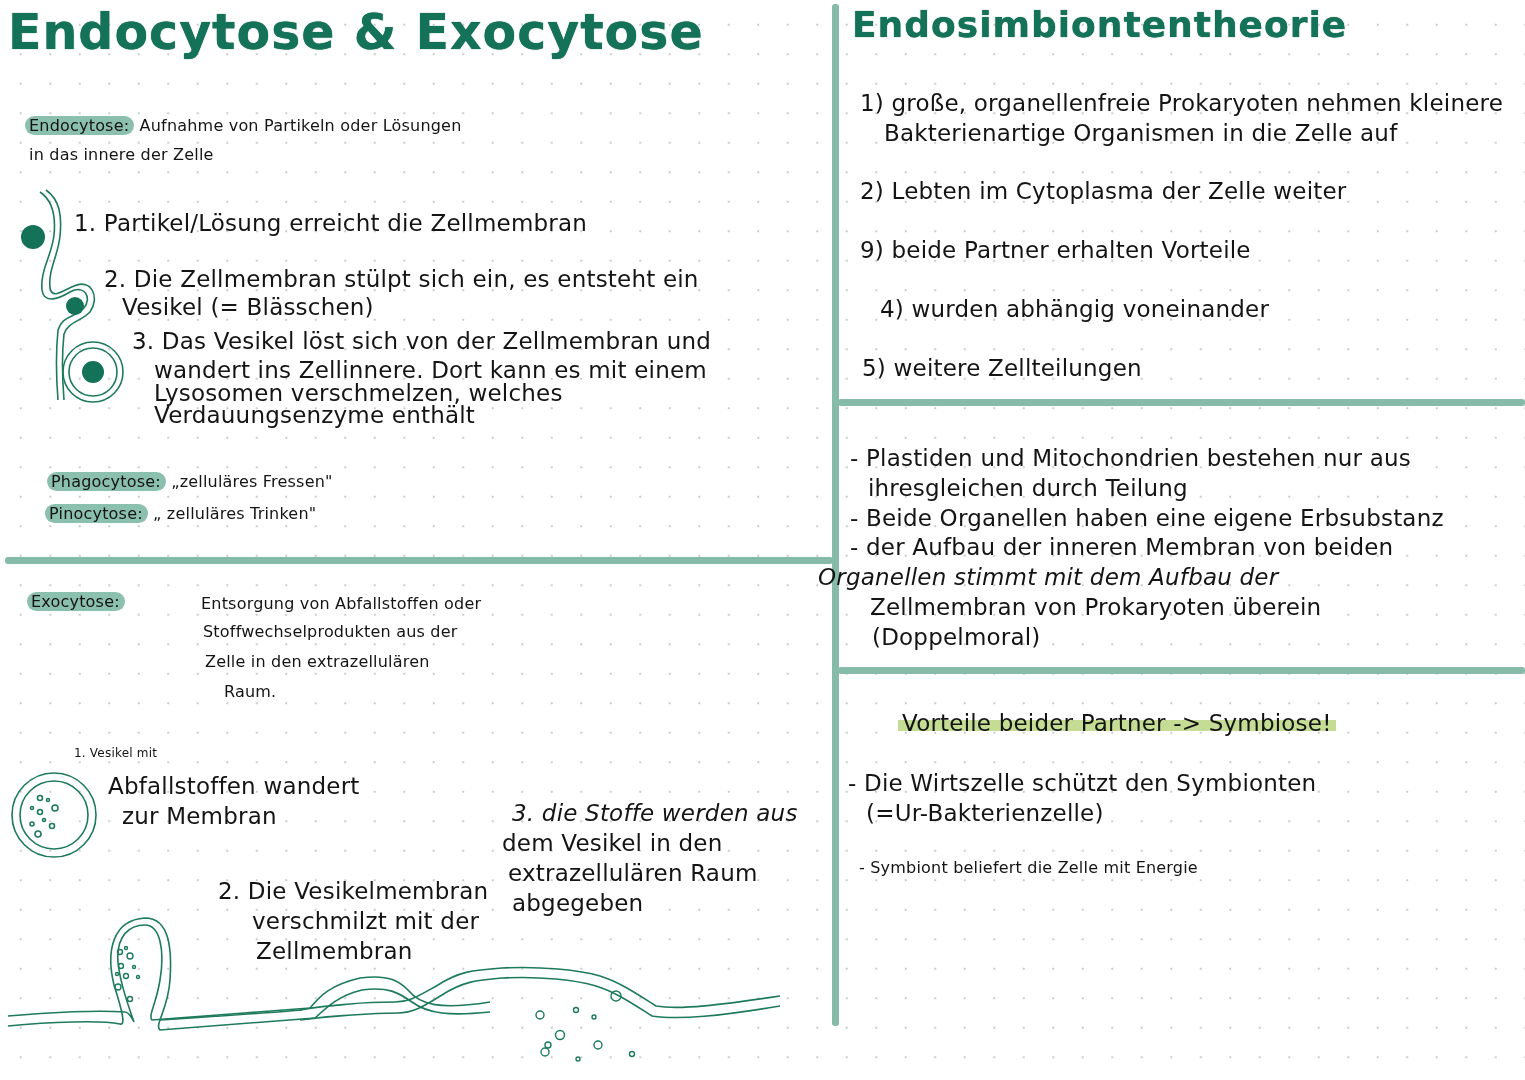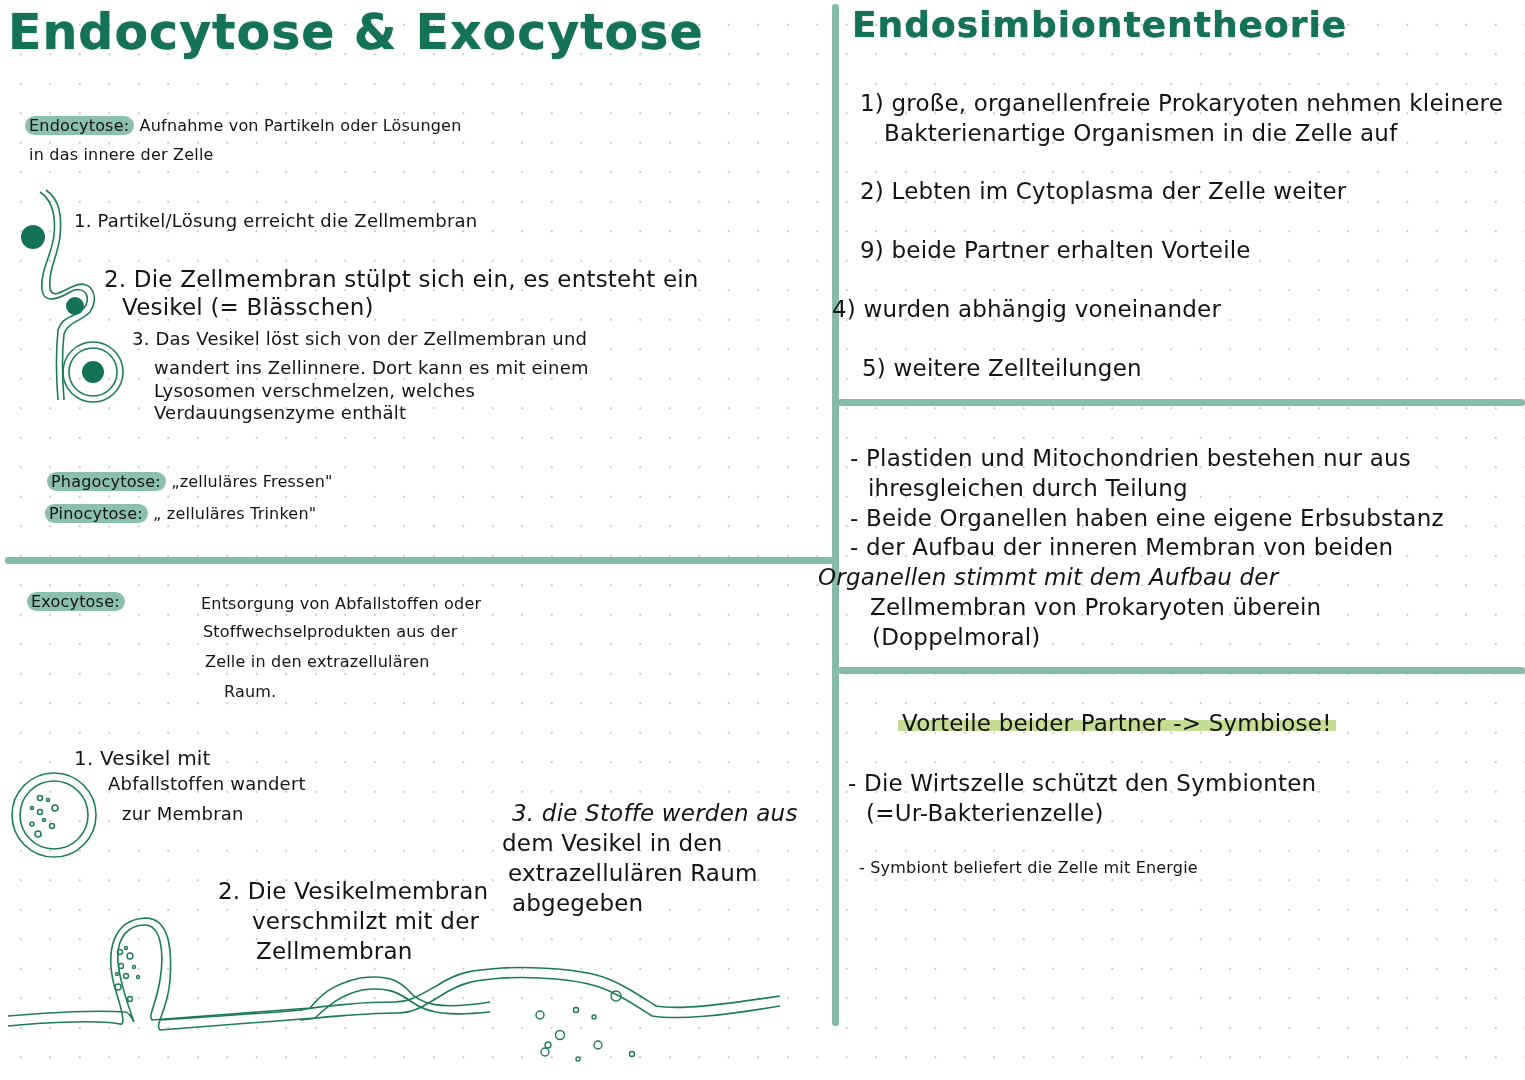--- a/index.html
+++ b/index.html
@@ -18,22 +18,22 @@
     text-shadow: 0 0 1px #0b5a44;
   }
   .hand{font-family:"DejaVu Sans", sans-serif;color:#141414;letter-spacing:0.2px;}
   .txt{position:absolute;white-space:nowrap;}
   .hl{background:#8bbfae;border-radius:11px;padding:0 5px 0 4px;}
   .hl-lime{background:linear-gradient(to bottom, transparent 40%, #c4dc93 40%, #c4dc93 82%, transparent 82%);padding:0 4px;}
   .rule{position:absolute;background:#86bba9;border-radius:3px;}
   svg{position:absolute;overflow:visible;}
   .f24{font-size:16px;margin-left:11px;}
   .f20{font-size:23px;}
-  .f18{font-size:18px;}
-  .f16{font-size:20px;}
+  .f18{font-size:23px;}
+  .f16{font-size:12px;}
 </style>
 </head>
 <body>
 
 <div class="rule" style="left:832px;top:4px;width:7px;height:1022px;"></div>
 <div class="rule" style="left:5px;top:557px;width:828px;height:7px;"></div>
 <div class="rule" style="left:838px;top:399px;width:687px;height:7px;"></div>
 <div class="rule" style="left:838px;top:667px;width:687px;height:7px;"></div>
 
 <div class="title" style="left:8px;top:4px;font-size:49px;">Endocytose &amp; Exocytose</div>
@@ -148,21 +148,21 @@
     <circle cx="545" cy="332" r="4"></circle>
   </g>
 </svg>
 
 <div class="title" style="left:852px;top:4px;font-size:36px;">Endosimbiontentheorie</div>
 
 <div class="txt hand f20" style="left:860px;top:90px;">1) große, organellenfreie Prokaryoten nehmen kleinere</div>
 <div class="txt hand f20" style="left:884px;top:120px;">Bakterienartige Organismen in die Zelle auf</div>
 <div class="txt hand f20" style="left:860px;top:178px;">2) Lebten im Cytoplasma der Zelle weiter</div>
 <div class="txt hand f20" style="left:860px;top:237px;">9) beide Partner erhalten Vorteile</div>
-<div class="txt hand f20" style="left:832px;top:296px;">4) wurden abhängig voneinander</div>
+<div class="txt hand f20" style="left:880px;top:296px;">4) wurden abhängig voneinander</div>
 <div class="txt hand f20" style="left:862px;top:355px;">5) weitere Zellteilungen</div>
 
 <div class="txt hand f20" style="left:850px;top:445px;">- Plastiden und Mitochondrien bestehen nur aus</div>
 <div class="txt hand f20" style="left:868px;top:475px;">ihresgleichen durch Teilung</div>
 <div class="txt hand f20" style="left:850px;top:505px;">- Beide Organellen haben eine eigene Erbsubstanz</div>
 <div class="txt hand f20" style="left:850px;top:534px;">- der Aufbau der inneren Membran von beiden</div>
 <div class="txt hand f20" style="left:818px;top:564px;font-style:italic;">Organellen stimmt mit dem Aufbau der</div>
 <div class="txt hand f20" style="left:870px;top:594px;">Zellmembran von Prokaryoten überein</div>
 <div class="txt hand f20" style="left:872px;top:624px;">(Doppelmoral)</div>
 

